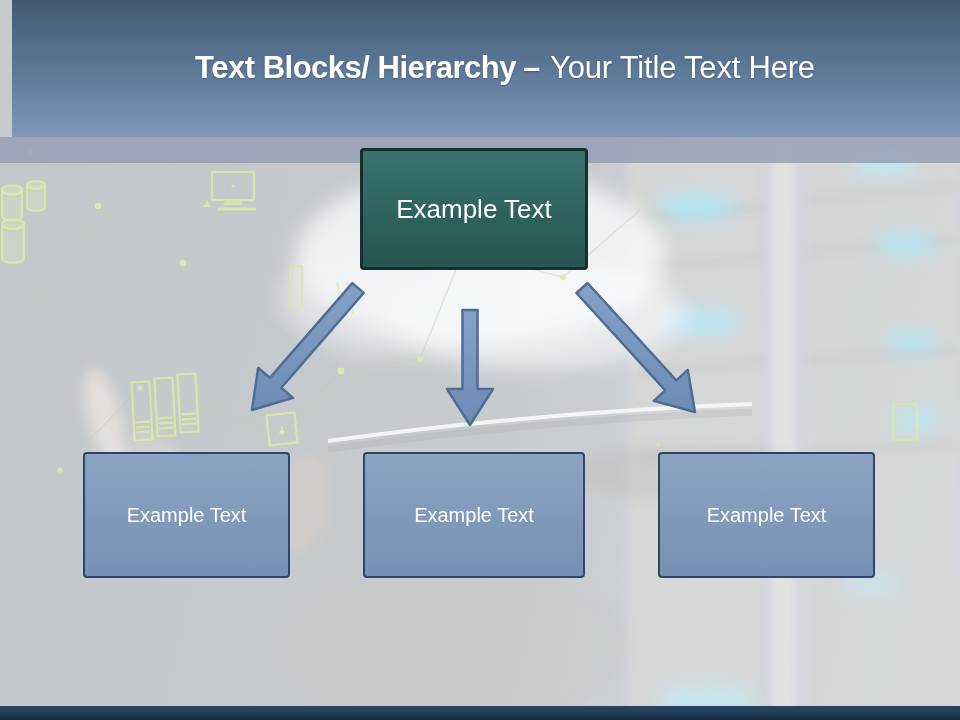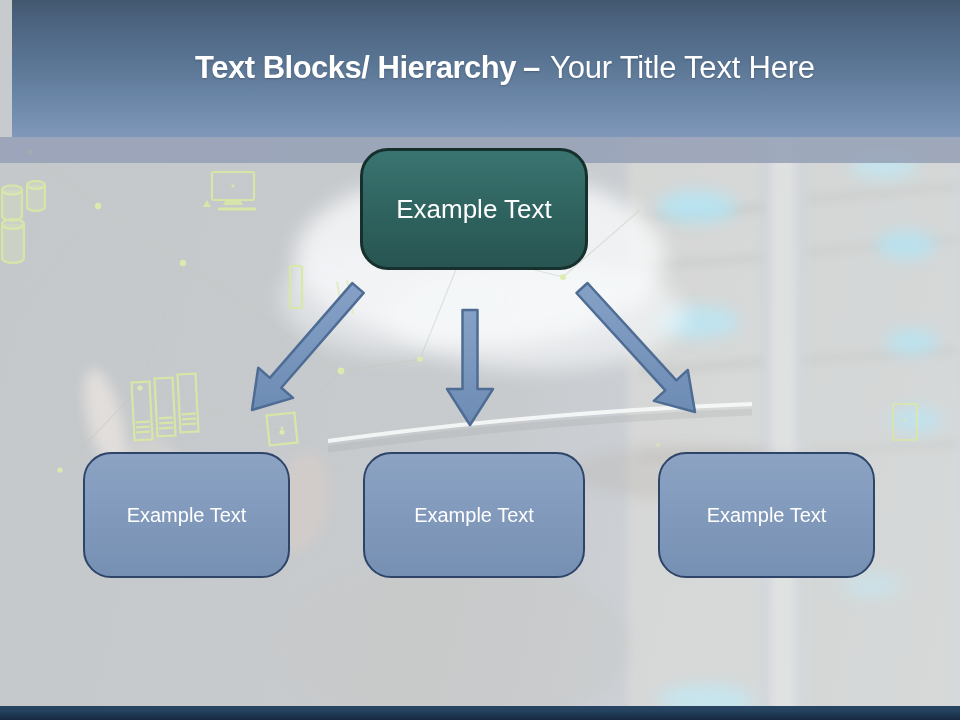--- a/index.html
+++ b/index.html
@@ -29,21 +29,21 @@
     box-sizing:border-box;padding-left:26px;
     text-align:center;color:#fff;font-weight:400;font-size:31px;
     letter-spacing:-0.2px;text-shadow:0 1px 2px rgba(20,30,45,0.28);
     white-space:nowrap;
   }
   .t-bold{font-weight:700;letter-spacing:-0.5px;}
   .t-sep{font-weight:700;margin:0 10px 0 7px;}
   
   .node{
     position:absolute;display:flex;align-items:center;justify-content:center;
-    color:#fff;border-radius:28px;box-sizing:border-box;
+    color:#fff;border-radius:4px;box-sizing:border-box;
   }
   .node-root{
     left:360px;top:148px;width:228px;height:122px;
     background:linear-gradient(180deg,#3a7471 0%,#2e625e 55%,#285551 100%);
     border:3px solid #16302d;font-size:26px;
   }
   .node-child{
     top:452px;height:126px;
     background:linear-gradient(180deg,#8ca3c3 0%,#8099bb 55%,#7690b3 100%);
     border:2.5px solid #2e4468;font-size:20px;

